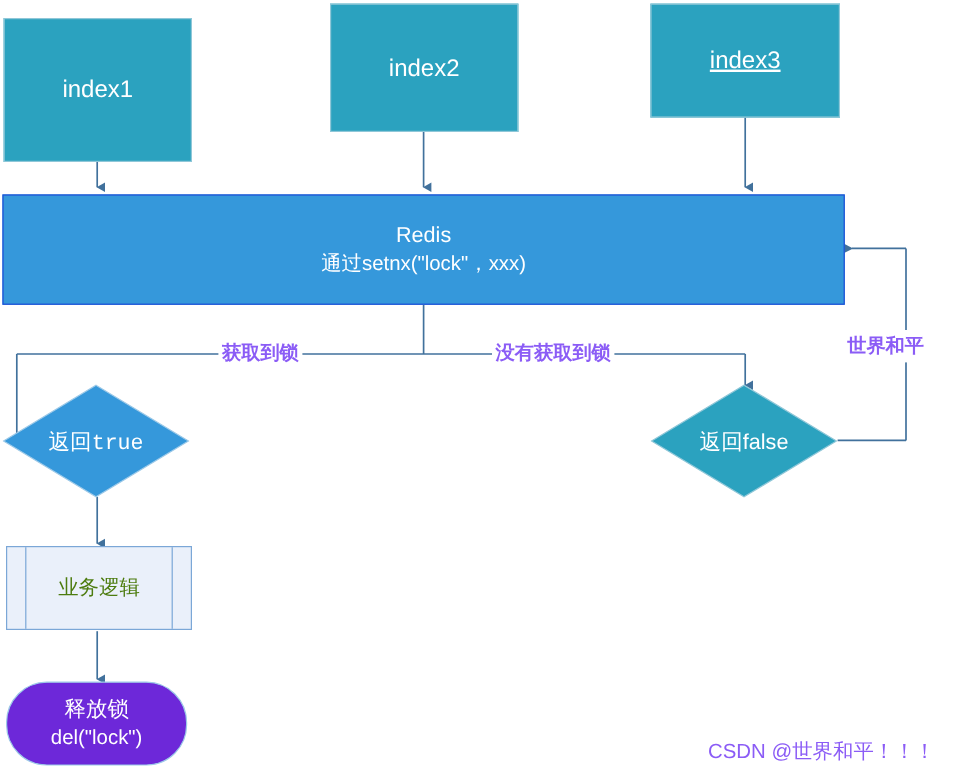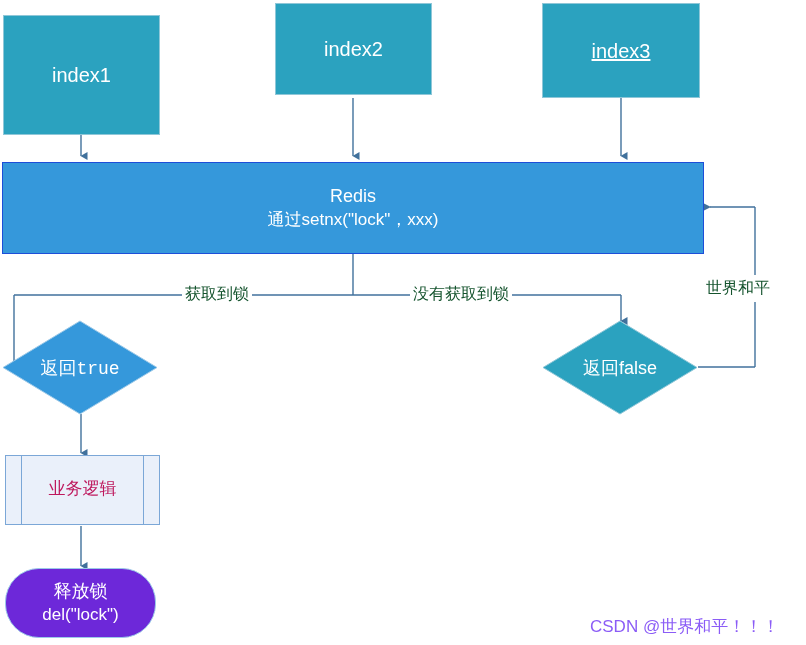--- a/index.html
+++ b/index.html
@@ -35,23 +35,22 @@
     font-size: 20px;
   }
   .rect-blue {
     background: #3598db;
     border: 1px solid #1d4ed8;
     font-size: 18px;
   }
   .proc {
     background: #eaf0fa;
     border: 1px solid #7ba7d7;
-    color: #be185d;
+    color: #4d7c0f;
     font-size: 17px;
-    font-family: Liberation Mono, monospace;
   }
   .proc::before, .proc::after {
     content: "";
     position: absolute;
     top: 0;
     bottom: 0;
     width: 0;
     border-left: 1px solid #7ba7d7;
   }
   .proc::before { left: 15px; }
@@ -78,25 +77,26 @@
     bottom: 0;
     display: flex;
     align-items: center;
     justify-content: center;
     color: #ffffff;
     font-size: 18px;
     pointer-events: none;
   }
   .edge-label {
     position: absolute;
-    color: #14532d;
+    color: #8b5cf6;
     font-size: 16px;
     background: #ffffff;
     padding: 0 3px;
     white-space: nowrap;
+    font-weight: bold;
   }
   .edge-label.vertical {
     padding: 3px 0;
   }
   #edges {
     position: absolute;
     left: 0;
     top: 0;
   }
   .watermark {
@@ -151,21 +151,21 @@
 
   <svg width="40" height="20" style="position:absolute;left:48px;top:357px;">
     <path d="M0,10 L16,10" stroke="#41719c" stroke-width="1.4" fill="none"></path>
     <path d="M14,5 L22,10 L14,15 z" fill="#41719c"></path>
   </svg>
 
   <div class="node rect-teal" style="left:3px; top:15px; width:157px; height:120px;">
     <span>index1</span>
   </div>
 
-  <div class="node rect-teal" style="left:275px; top:3px; width:157px; height:92px;">
+  <div class="node rect-teal" style="left:275px; top:3px; width:157px; height:107px;">
     <span>index2</span>
   </div>
 
   <div class="node rect-teal" style="left:542px; top:3px; width:158px; height:95px;text-decoration:underline;">
     <span>index3</span>
   </div>
 
   <div class="node rect-blue" style="left:2px; top:162px; width:702px; height:92px;">
     <span>Redis</span>
     <span class="node-line2">通过setnx("lock"，xxx)</span>

